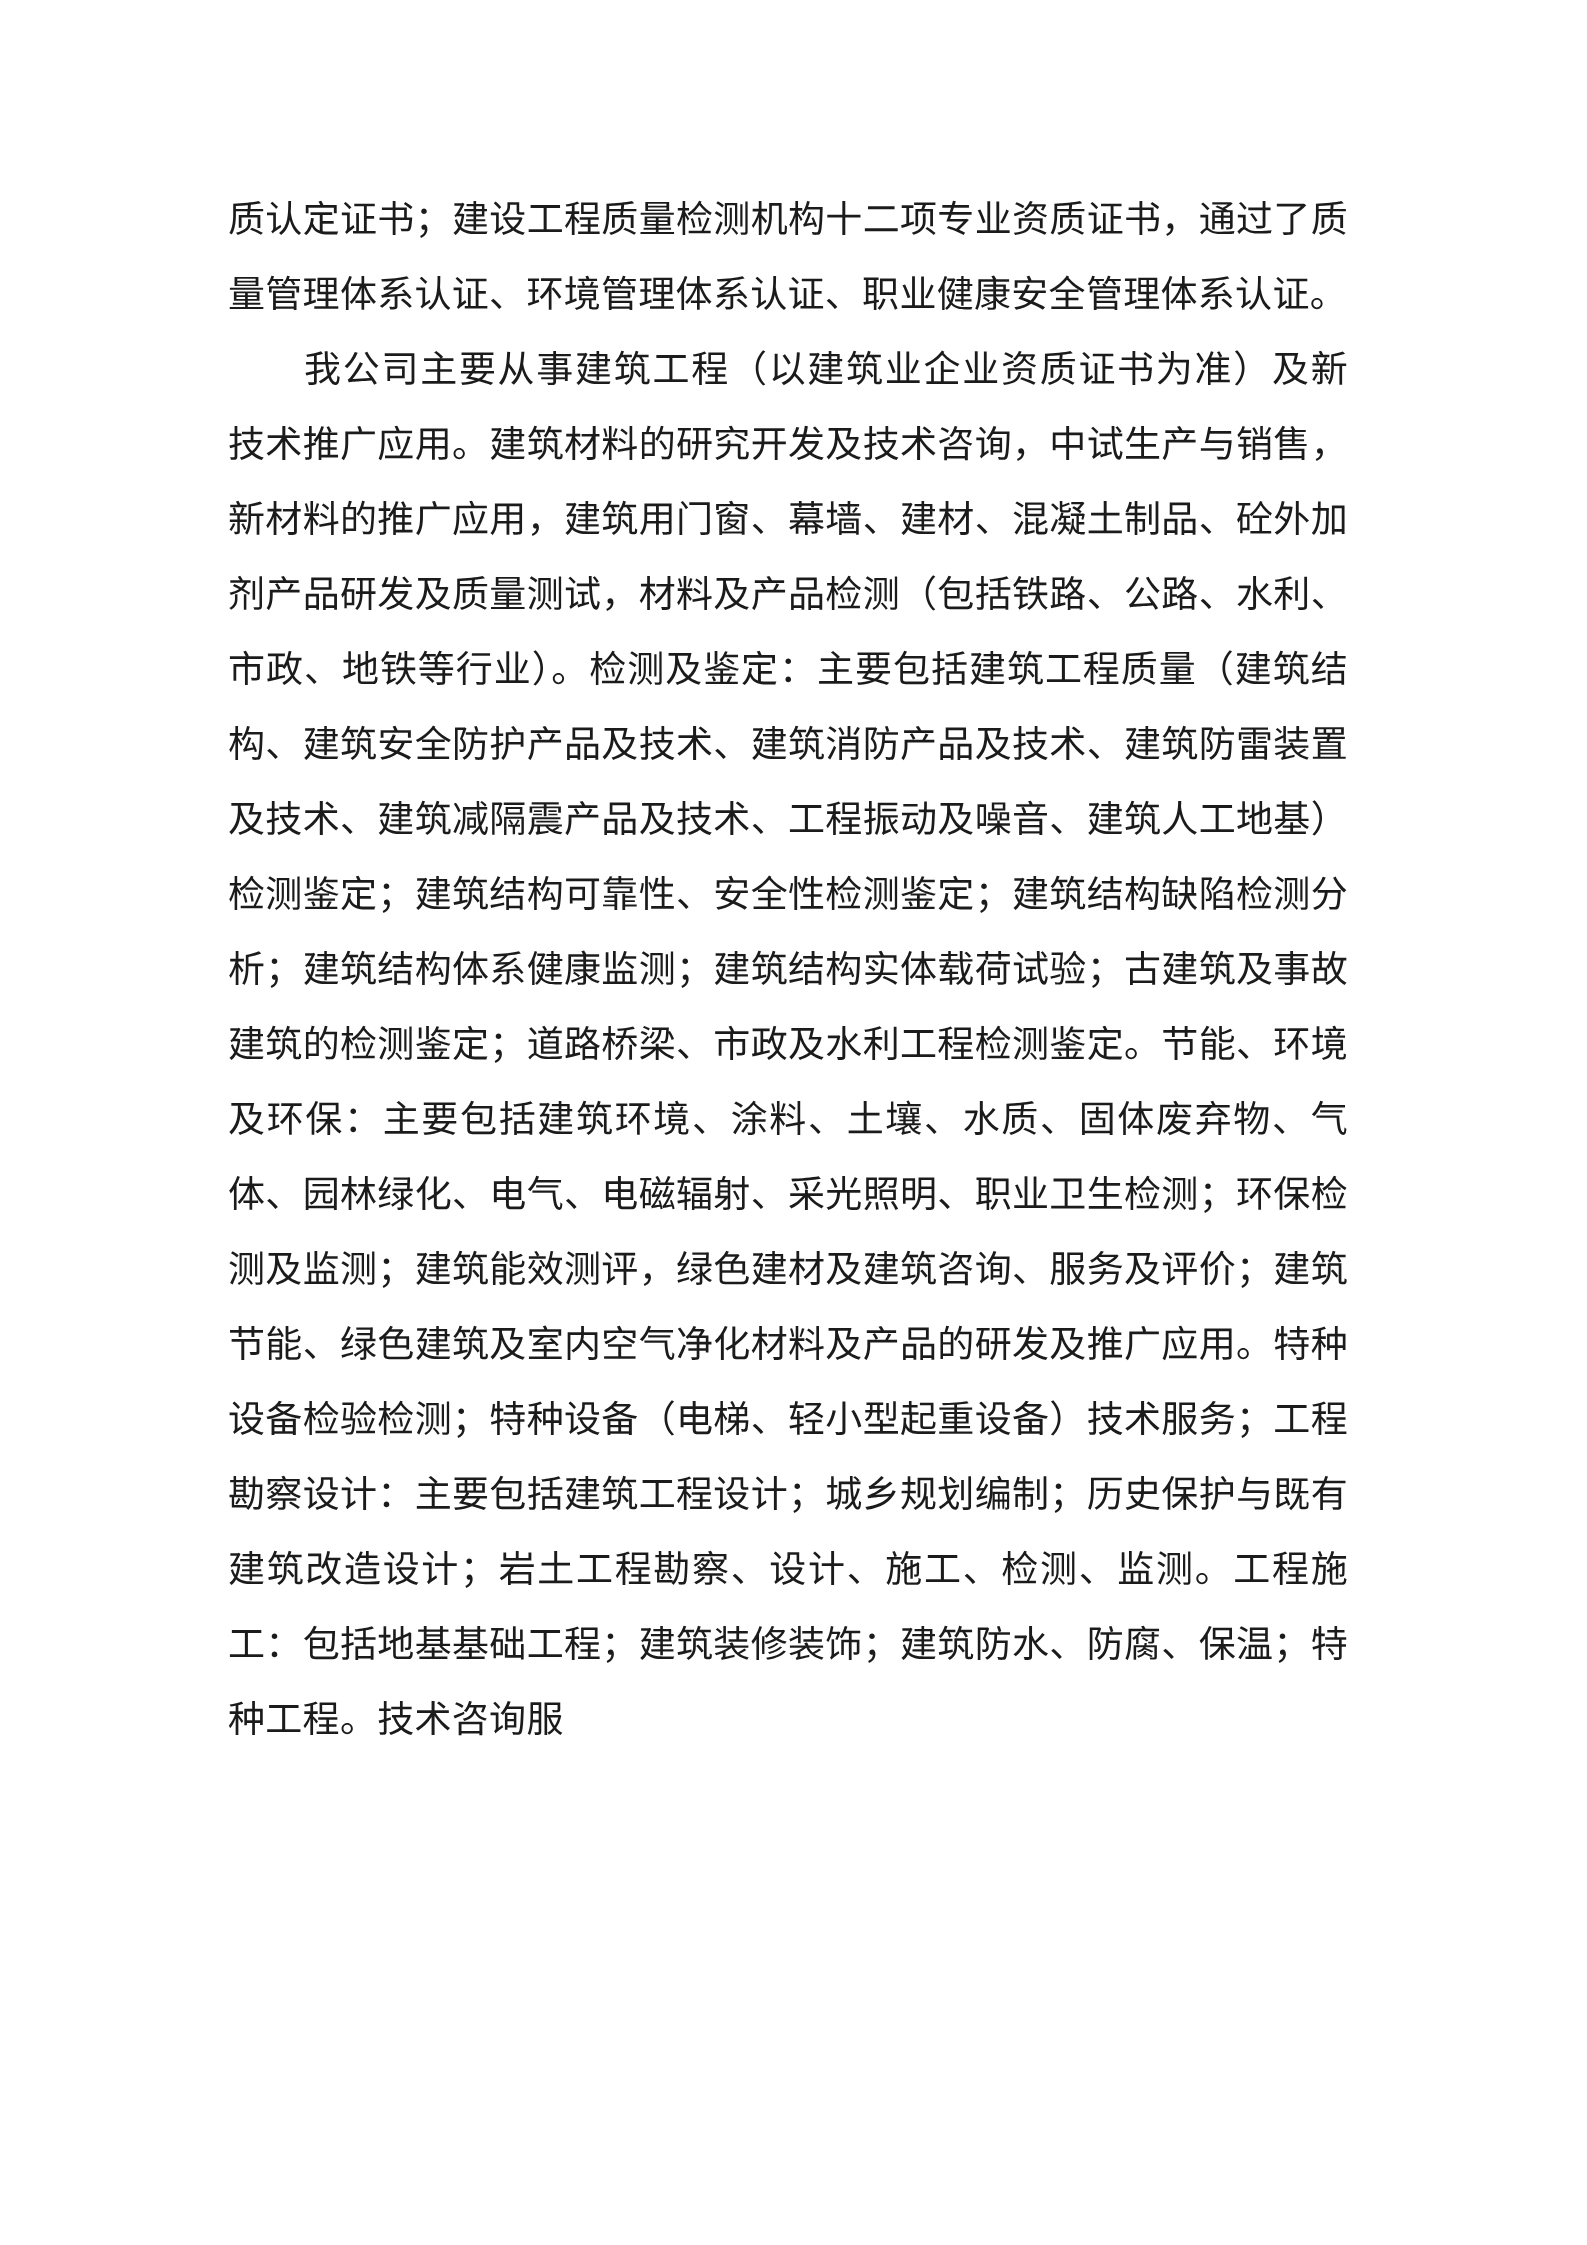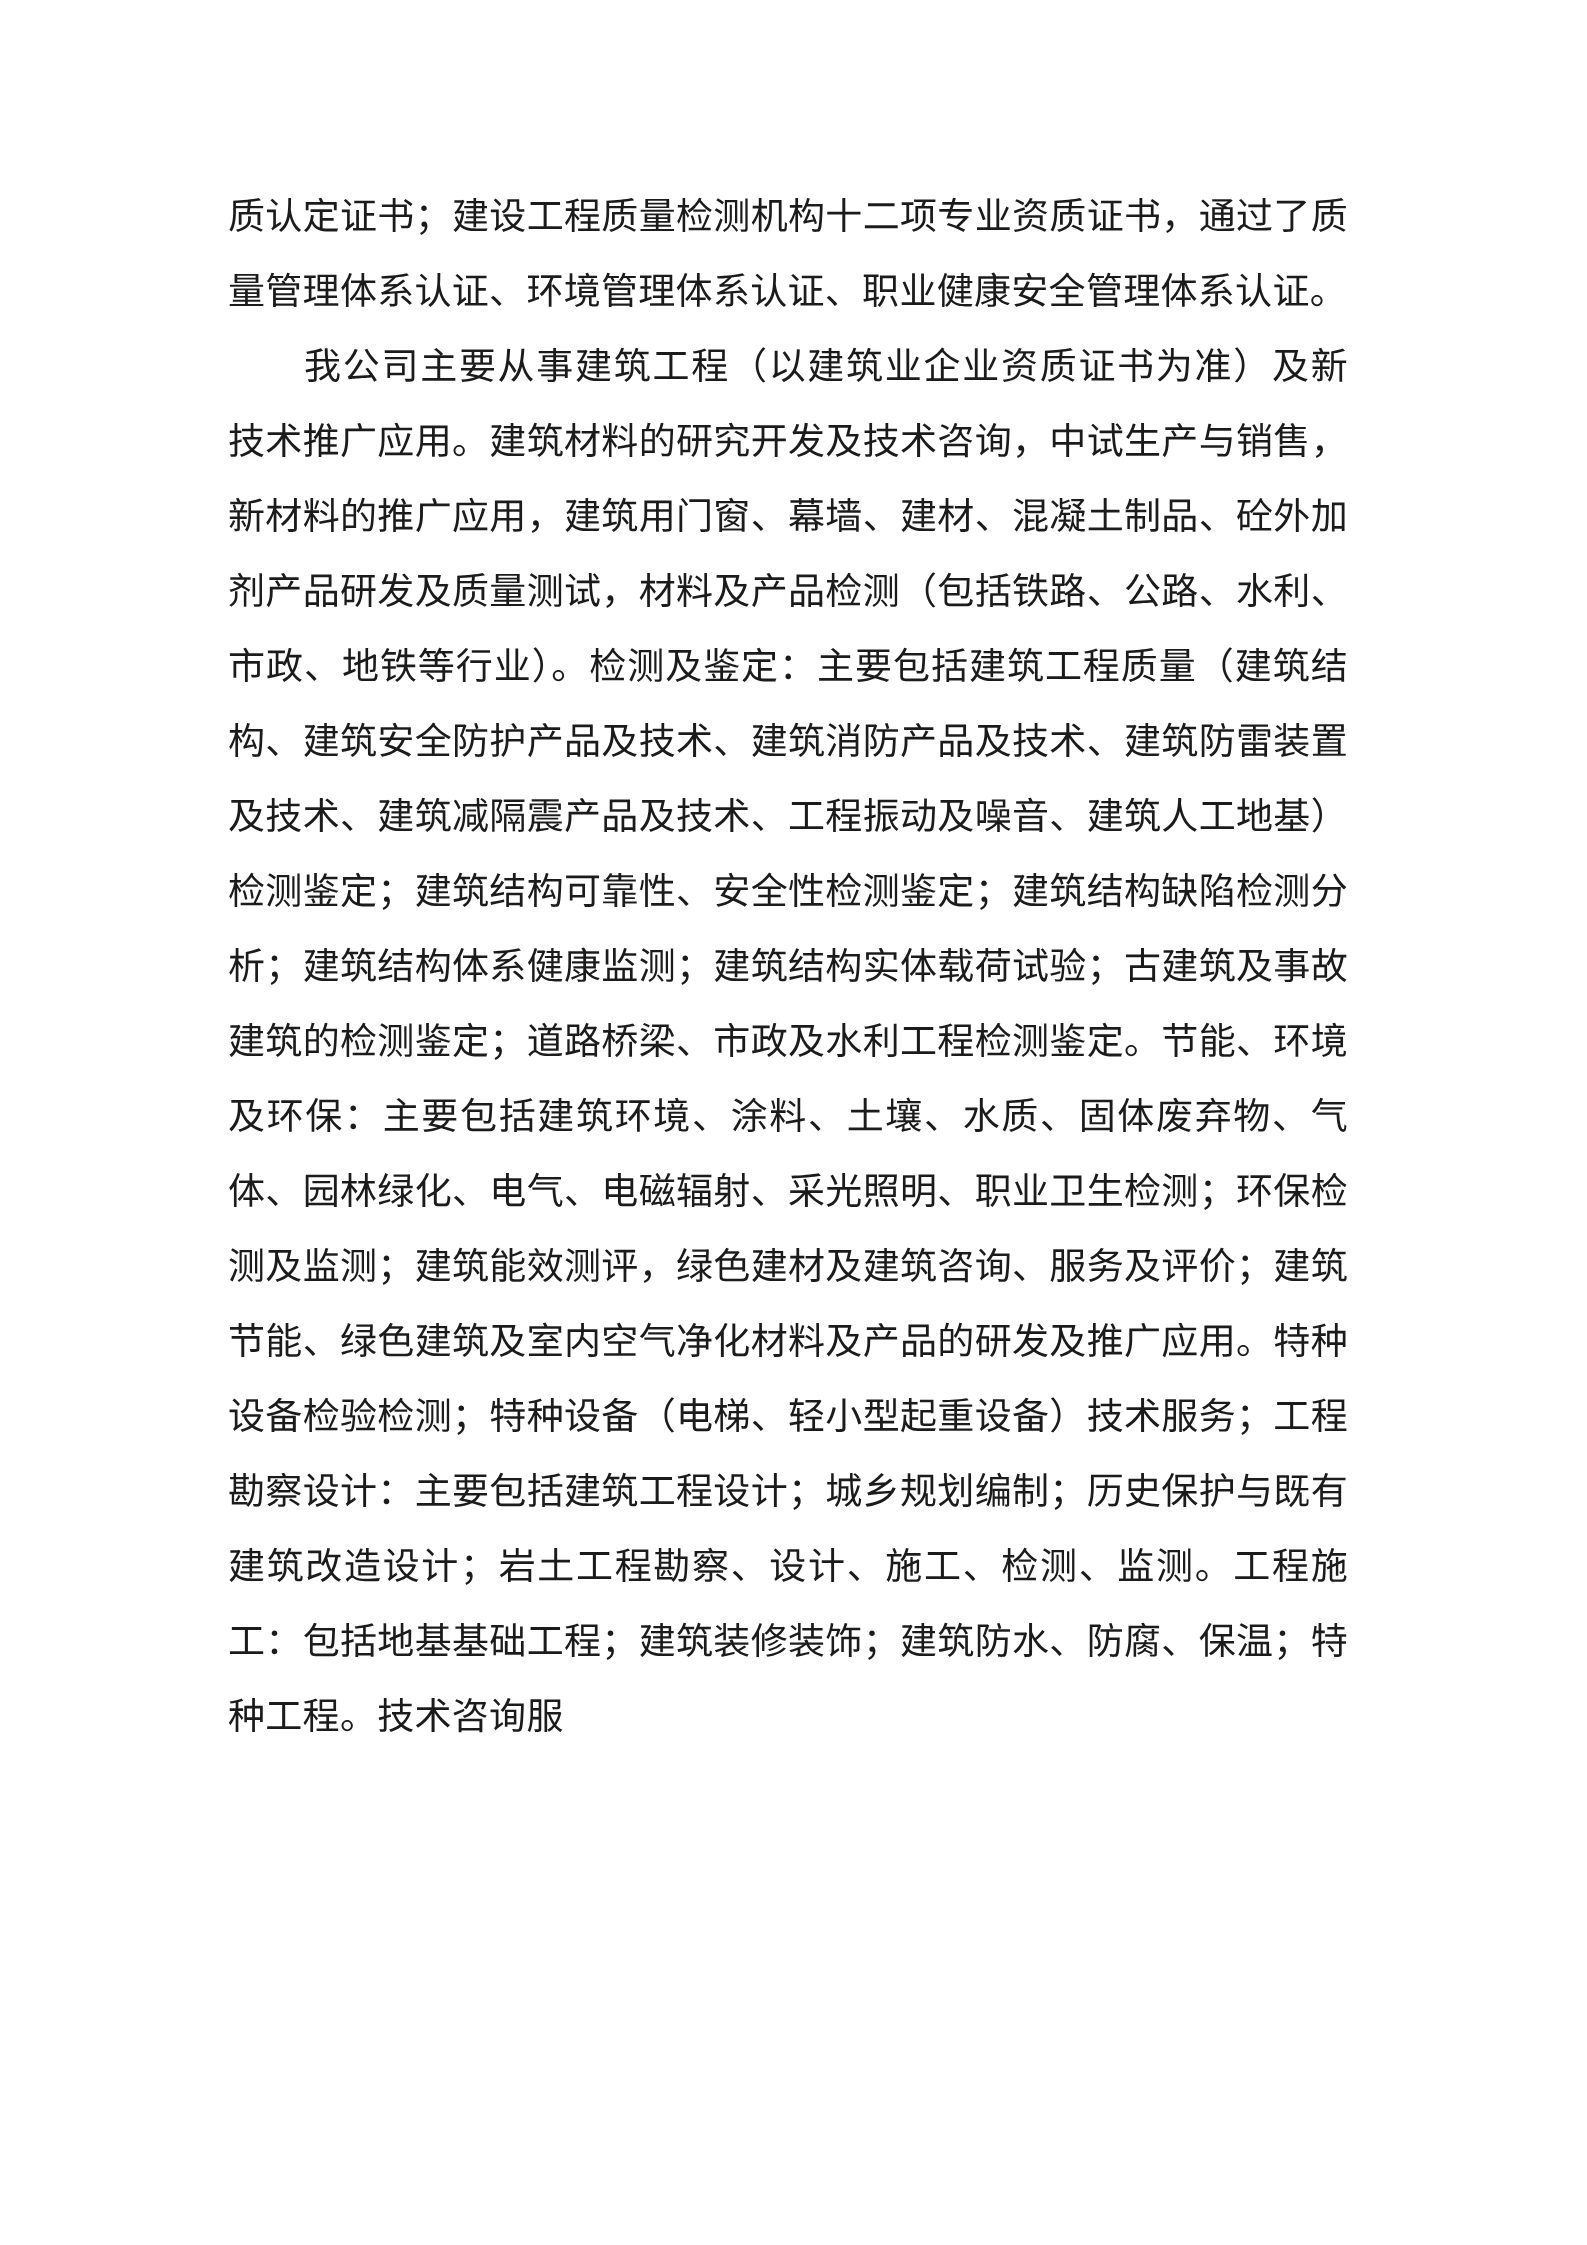--- a/index.html
+++ b/index.html
@@ -19,21 +19,21 @@
   }
   .text-body {
     position: absolute;
     left: 228px;
     top: 182px;
     width: 1120px;
   }
   p.para {
     margin: 0;
     padding: 0;
-    font-family: Liberation Mono, monospace;
+    font-family: Liberation Sans, sans-serif;
     font-size: 37px;
     line-height: 75px;
     color: #1b1b1b;
     text-align: justify;
     text-justify: inter-ideograph;
     letter-spacing: 0.3px;
   }
   p.indent {
     text-indent: 76px;
   }

